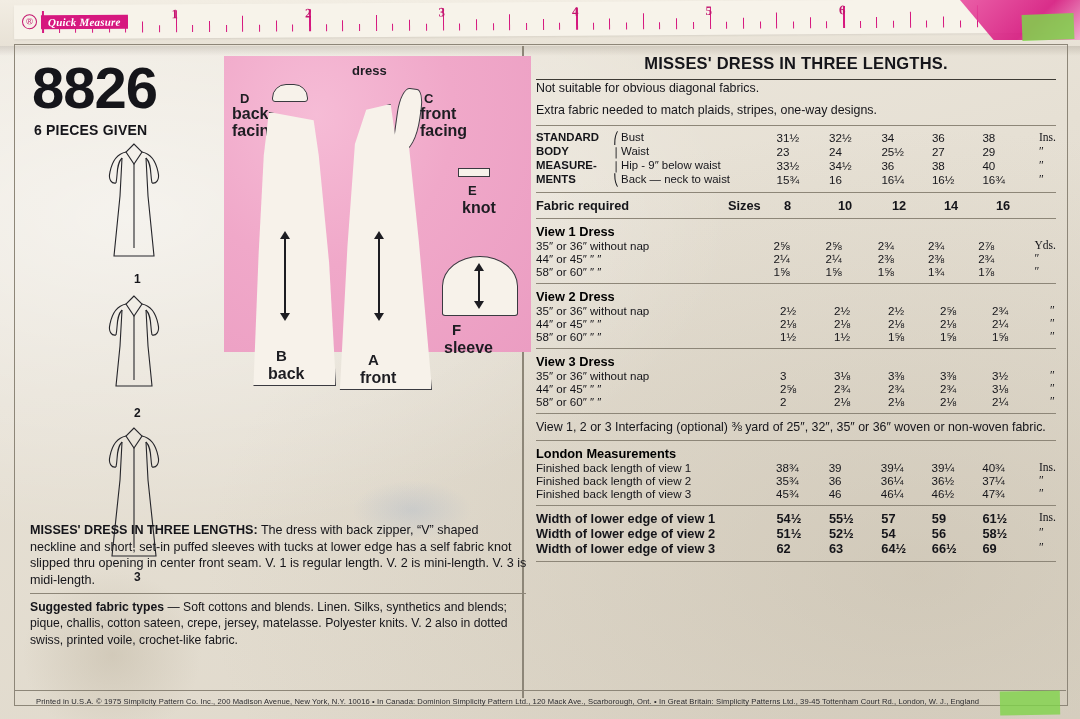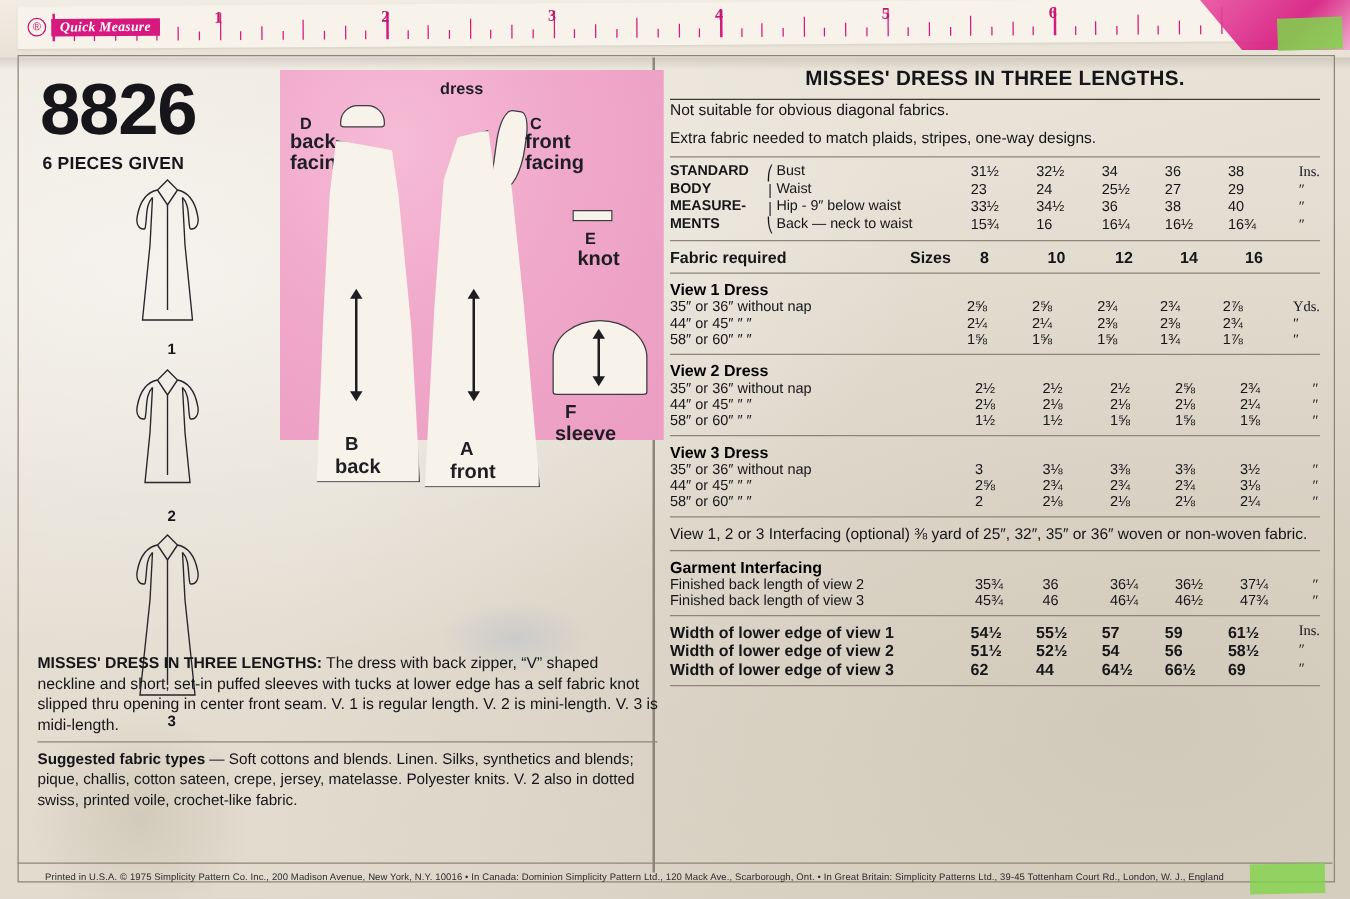--- a/index.html
+++ b/index.html
@@ -522,23 +522,32 @@
               </tr>
             </tbody>
           </table>
         </div>
       </div>
 
     <div class="thin"></div>
     <div class="note" style="margin-top:2px;">View 1, 2 or 3   Interfacing   (optional) ⅜ yard of 25″, 32″, 35″ or 36″ woven or non-woven fabric.</div>
     <div class="thin"></div>
 
-    <div class="sechead" style="margin-top:2px;">Garment Interfacing</div>
+    <div class="sechead" style="margin-top:2px;">London Measurements</div>
     <table>
         <tbody id="garmHost">
+          <tr>
+            <td style="width:244px">Finished back length of view 1</td>
+            <td class="num" style="width:54px">38¾</td>
+            <td class="num" style="width:54px">39</td>
+            <td class="num" style="width:52px">39¼</td>
+            <td class="num" style="width:52px">39¼</td>
+            <td class="num" style="width:52px">40¾</td>
+            <td class="inch" style="padding-left:6px">Ins.</td>
+          </tr>
           <tr>
             <td style="width:244px">Finished back length of view 2</td>
             <td class="num" style="width:54px">35¾</td>
             <td class="num" style="width:54px">36</td>
             <td class="num" style="width:52px">36¼</td>
             <td class="num" style="width:52px">36½</td>
             <td class="num" style="width:52px">37¼</td>
             <td class="inch" style="padding-left:6px">″</td>
           </tr>
           <tr>
@@ -570,21 +579,21 @@
             <td class="num sechead" style="width:54px">51½</td>
             <td class="num sechead" style="width:54px">52½</td>
             <td class="num sechead" style="width:52px">54</td>
             <td class="num sechead" style="width:52px">56</td>
             <td class="num sechead" style="width:52px">58½</td>
             <td class="inch" style="padding-left:6px">″</td>
           </tr>
           <tr>
             <td class="sechead" style="width:244px">Width of lower edge of view 3</td>
             <td class="num sechead" style="width:54px">62</td>
-            <td class="num sechead" style="width:54px">44</td>
+            <td class="num sechead" style="width:54px">63</td>
             <td class="num sechead" style="width:52px">64½</td>
             <td class="num sechead" style="width:52px">66½</td>
             <td class="num sechead" style="width:52px">69</td>
             <td class="inch" style="padding-left:6px">″</td>
           </tr>
         </tbody>
       </table>
 
     <div class="thin"></div>
   </div>

